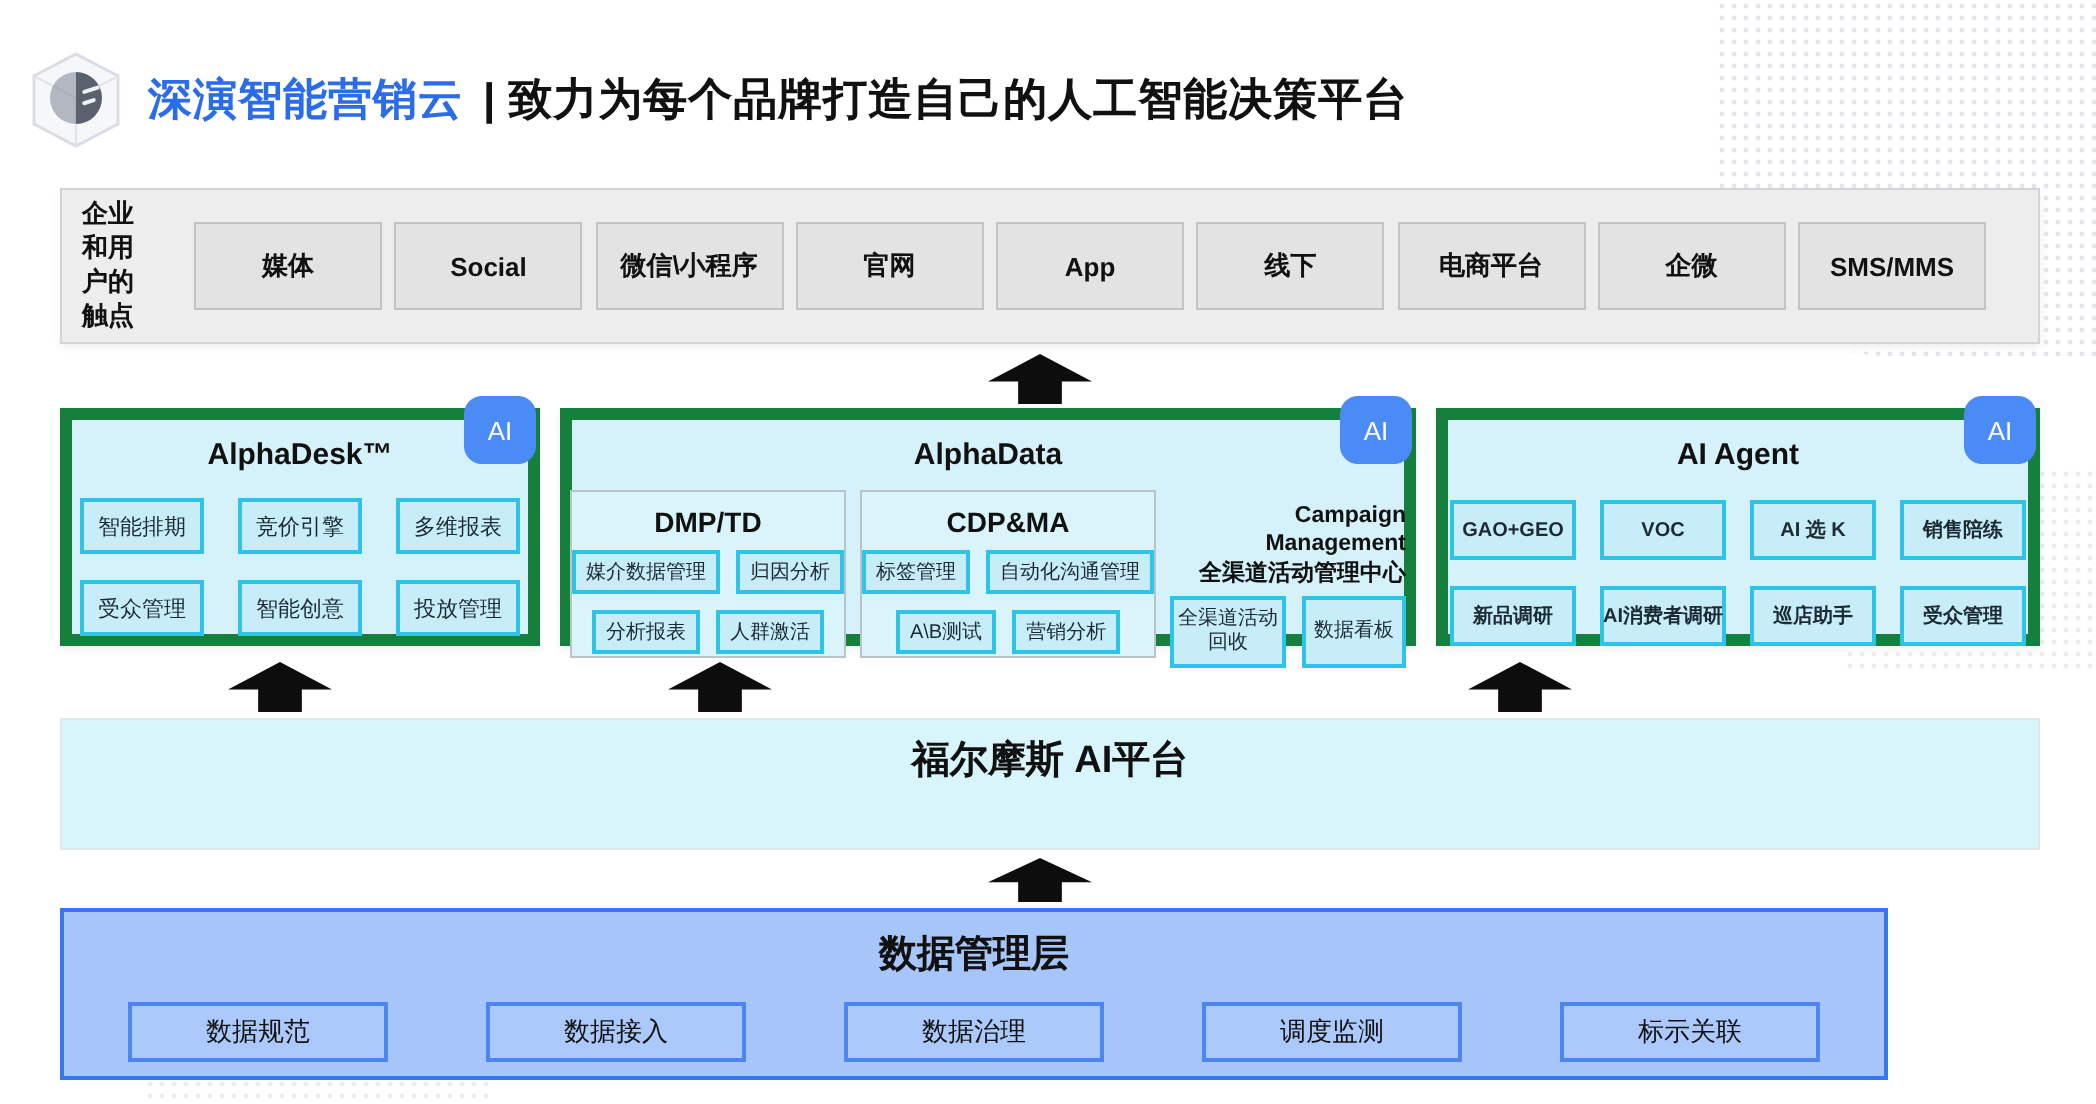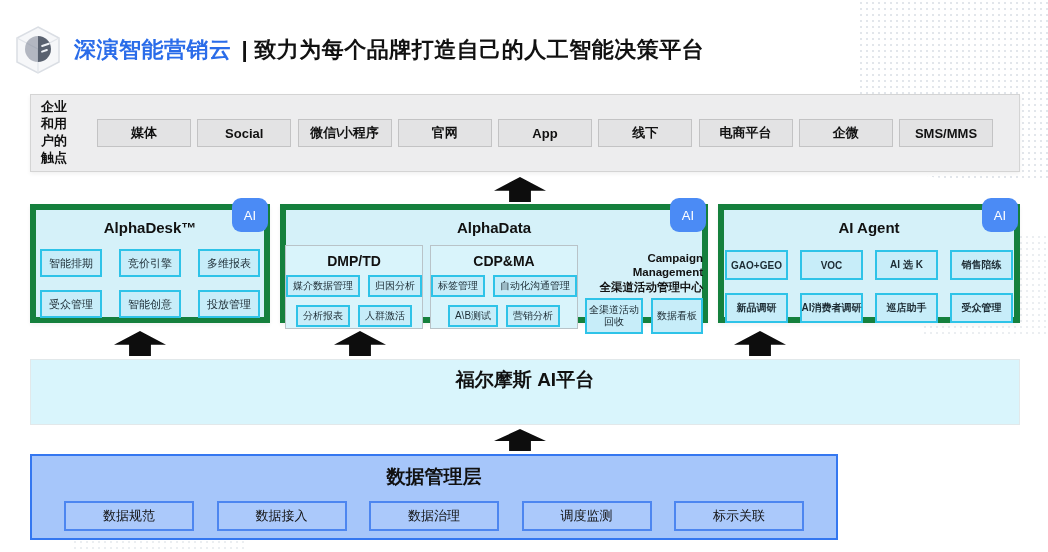--- a/index.html
+++ b/index.html
@@ -22,21 +22,21 @@
   .title .divider{color:#111;font-weight:bold;margin:0 6px 0 10px;}
 
   
   .touchbar{
     left:30px;top:94px;width:990px;height:78px;background:#ededee;border:1px solid #d4d4d4;
     box-sizing:border-box;display:flex;align-items:center;box-shadow:0 2px 4px rgba(0,0,0,.06);
   }
   .touchlabel{width:48px;margin-left:10px;font-size:13px;font-weight:bold;line-height:1.3;text-align:left;flex:0 0 auto;}
   .touchboxes{flex:1;display:flex;justify-content:space-between;align-items:center;padding:0 26px 0 8px;}
   .touchbox{
-    width:94px;height:28px;background:#e3e3e4;border:1px solid #c3c3c4;box-sizing:border-box;
+    width:94px;height:44px;background:#e3e3e4;border:1px solid #c3c3c4;box-sizing:border-box;
     display:flex;align-items:center;justify-content:center;font-size:13px;font-weight:bold;white-space:nowrap;
   }
 
   
   .arrow{background:#0d0d0d;clip-path:polygon(50% 0%,100% 55%,71% 55%,71% 100%,29% 100%,0% 55%,0% 55%);}
   .arrow{clip-path:polygon(50% 0%,100% 55%,71% 55%,71% 100%,29% 100%,29% 55%,0% 55%);}
   .arrow-lg{width:52px;height:25px;}
 
   
   .panel{
@@ -77,21 +77,21 @@
   }
   .holmes-title{text-align:center;font-size:19px;font-weight:bold;margin-top:7px;}
   .holmes-items{display:flex;justify-content:space-between;padding:0 11px;margin-top:7px;}
   .dashed-box{
     width:139px;height:26px;border:1px dashed #3a3a3a;background:#fbfeff;box-sizing:border-box;
     display:flex;align-items:center;justify-content:center;font-size:12.5px;
   }
 
   
   .databand{
-    left:30px;top:454px;width:808px;height:86px;background:#a6c6fa;border:2px solid #3477f0;box-sizing:border-box;
+    left:30px;top:454px;width:914px;height:86px;background:#a6c6fa;border:2px solid #3477f0;box-sizing:border-box;
   }
   .databand-title{text-align:center;font-size:19px;font-weight:bold;margin-top:8px;}
   .databand-items{display:flex;justify-content:space-between;padding:0 32px;margin-top:11px;}
   .data-box{
     width:130px;height:30px;border:2px solid #4d86f0;background:#abc9fb;box-sizing:border-box;
     display:flex;align-items:center;justify-content:center;font-size:13px;
   }
 </style>
 </head>
 <body>

